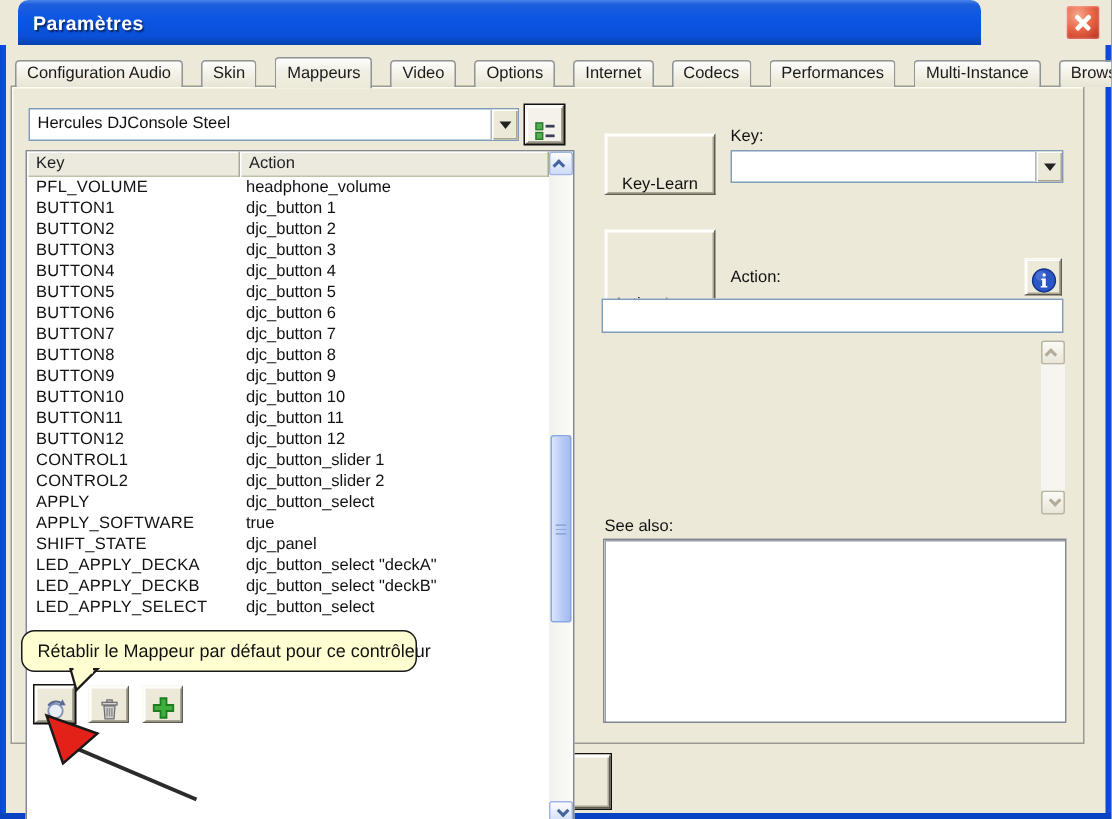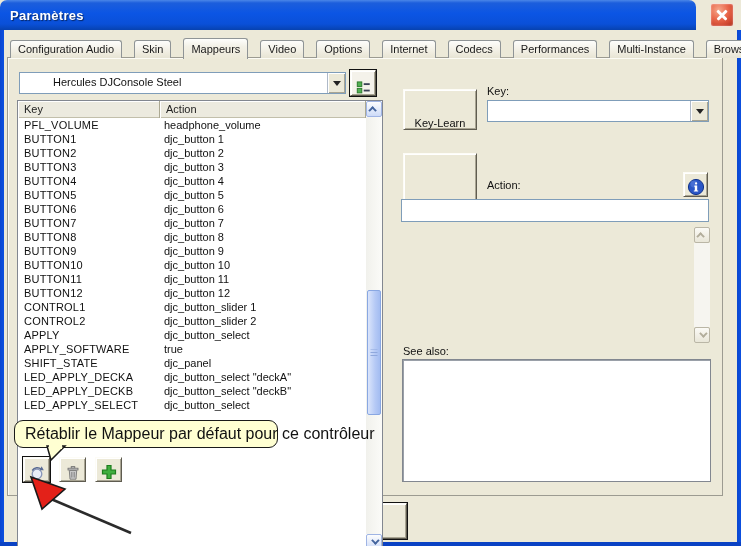--- a/index.html
+++ b/index.html
@@ -1,20 +1,20 @@
 <!DOCTYPE html>
 <html><head>
 <meta charset="utf-8">
 <style>
   * { margin:0; padding:0; box-sizing:border-box; }
   html,body { background:#6a6a6a; font-family:"Liberation Sans", sans-serif; }
   .window { position:relative; width:741px; height:546px; background:#ece9d8; overflow:hidden; }
 
   
-  .titlebar { position:absolute; left:0; top:0; width:696px; height:30px;
+  .titlebar { position:absolute; left:12px; top:0; width:642px; height:30px;
     background:linear-gradient(180deg,#4a86e8 0%,#1c5edc 10%,#0b55e4 45%,#0a50d8 80%,#0742b0 100%);
     border-radius:7px 7px 0 0; display:flex; align-items:center; }
   .title-text { color:#fff; font-size:13px; font-weight:bold; padding-left:10px; letter-spacing:.3px;
     text-shadow:1px 1px 1px rgba(0,0,0,.55); }
   .edge { position:absolute; background:linear-gradient(90deg,#0a46d0,#0c50e0); }
   .edge-l { left:0; top:30px; width:4px; height:512px; }
   .edge-r { right:0; top:30px; width:4px; height:512px; }
   .edge-b { left:0; bottom:0; width:741px; height:4px; background:#0a42c4; }
   .close-btn { position:absolute; right:7px; top:3px; width:24px; height:24px; border-radius:3px;
     background:radial-gradient(circle at 35% 28%, #f6a98d 0%, #e9674a 45%, #cf4630 75%, #aa2f1c 100%);
@@ -37,21 +37,21 @@
     border:1px solid #9c9b91; box-shadow:inset 1px 1px 0 #fcfbf4; z-index:2; }
 
   
   .field { background:#fff; border:1px solid #7f9db9; font-size:11px; color:#111; }
   .btn3d { background:#ece9d8; border:1px solid; border-color:#fdfcf6 #5f5c50 #5f5c50 #fdfcf6;
     box-shadow:inset 1px 1px 0 #fff, inset -1px -1px 0 #a9a593; font-size:11px; color:#111;
     display:flex; align-items:flex-end; justify-content:center; }
   .black-ring { outline:1px solid #111; }
 
   .combo { position:absolute; display:flex; }
-  .combo .cval { flex:1; padding:3px 4px 0 5px; overflow:hidden; white-space:nowrap; font-size:11px;margin-left:28px; }
+  .combo .cval { flex:1; padding:3px 4px 0 5px; overflow:hidden; white-space:nowrap; font-size:11px; }
   .combo .carrow { width:18px; background:#ece9d8; border-left:1px solid #aeb9c8;
     box-shadow:inset 1px 1px 0 #fff, inset -1px -1px 0 #a9a593; display:flex; align-items:center; justify-content:center; }
   .tri-down { width:0; height:0; border-left:4px solid transparent; border-right:4px solid transparent; border-top:5px solid #222; }
 
   
   .listbox { position:absolute; left:9px; top:42px; width:366px; height:451px; background:#fff;
     border:1px solid #828790; }
   .lheader { position:absolute; left:0; top:0; right:16px; height:17px; display:flex; }
   .hcell { background:#eceadf; border-right:1px solid #aca993; box-shadow:inset 1px 1px 0 #fff, inset 0 -1px 0 #c2bfab;
     font-size:11px; color:#222; padding:2px 0 0 6px; }
@@ -72,21 +72,21 @@
   .sb-thumb::after { content:""; position:absolute; left:50%; top:50%; width:7px; height:7px; transform:translate(-50%,-50%);
     background:repeating-linear-gradient(180deg,#8fa8dd 0 1px, transparent 1px 3px); }
   .chev { width:6px; height:6px; border-top:2px solid #44659e; border-left:2px solid #44659e; }
   .chev.up { transform:rotate(45deg) translate(0,2px); }
   .chev.down { transform:rotate(225deg) translate(0,2px); }
   .chev.dis { border-color:#b2ad9b; }
 
   
   .balloon { position:absolute; left:6px; top:362px; width:264px; height:28px; z-index:6;
     background:#ffffd2; border:1.5px solid #1a1a1a; border-radius:9px;
-    font-size:16px; color:#111; display:flex; align-items:center; padding:2px 10px; white-space:nowrap; }
+    font-size:12px; color:#111; display:flex; align-items:center; padding:2px 10px; white-space:nowrap; }
   .balloon-tail { position:absolute; left:30px; bottom:-15px; width:22px; height:17px; z-index:7; }
   .balloon-patch { position:absolute; left:34px; bottom:-2px; width:13px; height:4px; background:#ffffd2; z-index:8; }
 
   
   .tool-btn { position:absolute; width:27px; height:25px; }
 
   
   .lbl { position:absolute; font-size:11px; color:#111; }
 
   .info-btn { position:absolute; left:675px; top:114px; width:25px; height:25px; }

